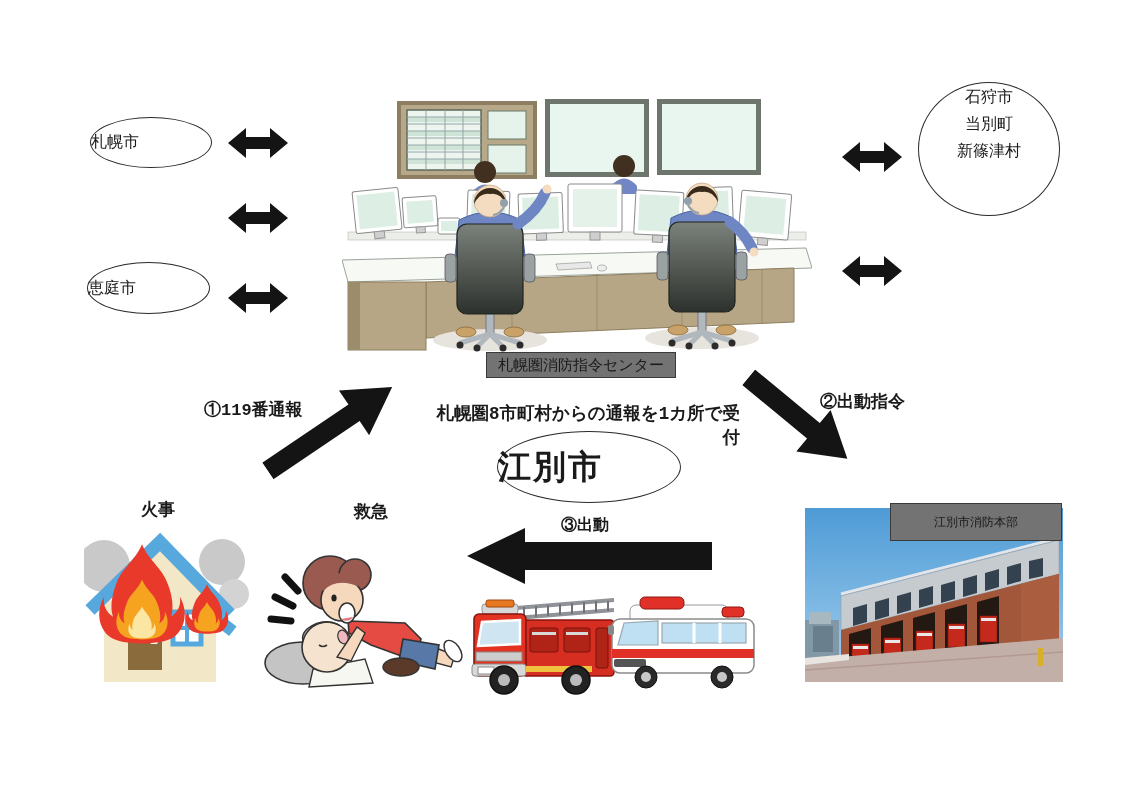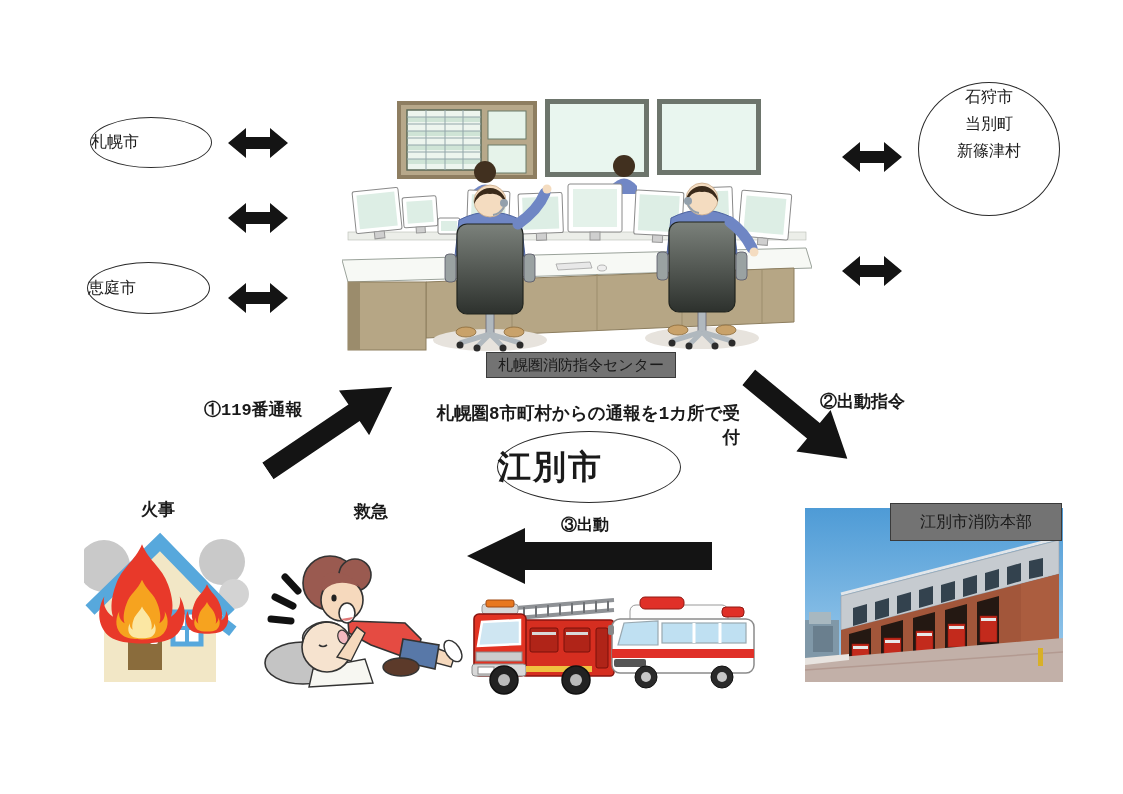--- a/index.html
+++ b/index.html
@@ -18,21 +18,21 @@
   .labelbox {
     border:1.6px solid #3a3a3a; background:#737373; text-align:center; font-size:15px;
     display:flex; align-items:center; justify-content:center;
   }
   .gothic { font-family:Liberation Mono, monospace; font-weight:700; }
   .note { font-size:17.5px; text-align:right; }
   .steplabel { font-size:17px; white-space:nowrap; }
   .ebetsu-text { font-size:33px; letter-spacing:2px; }
   .incident { font-size:17px; }
   svg { display:block; }
-  .hq-label { z-index:5; font-size:16px; }
+  .hq-label { z-index:5; font-size:12px; }
 </style>
 </head>
 <body>
 
 <div class="canvas">
 
 
   <div class="abs oval" style="left:90px; top:117px; width:122px; height:51px;">
     <span>札幌市</span>
   </div>

